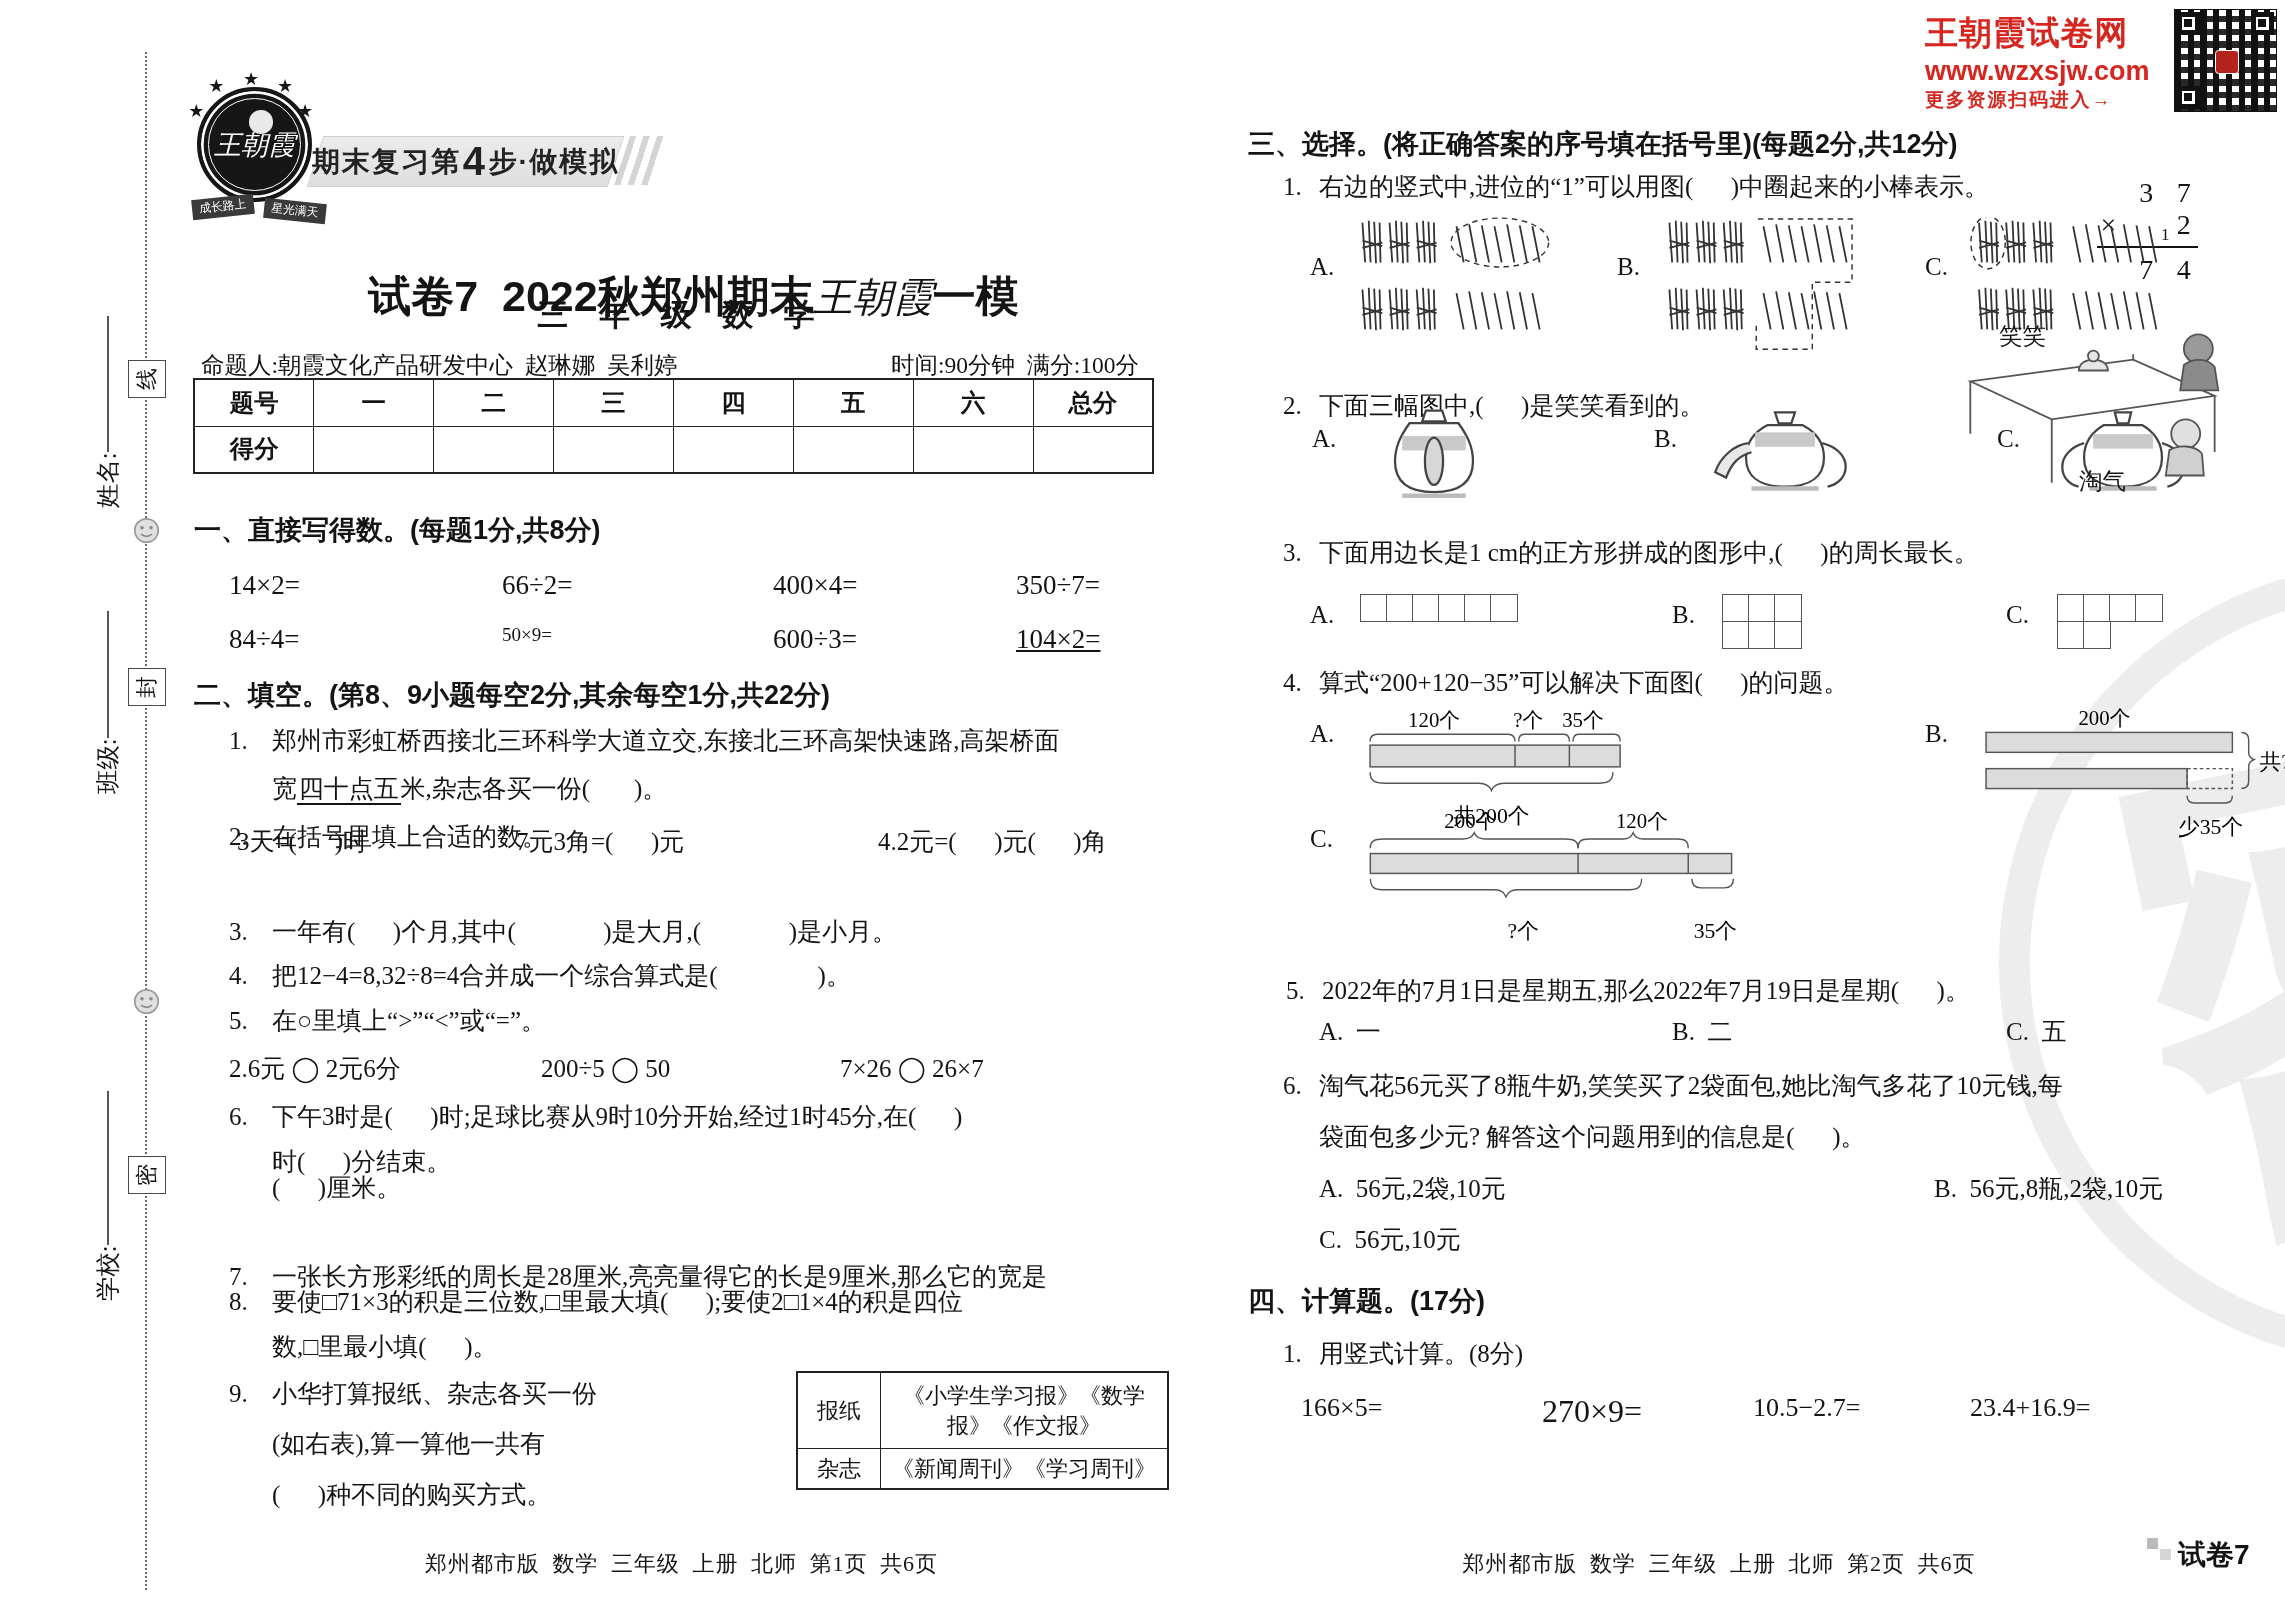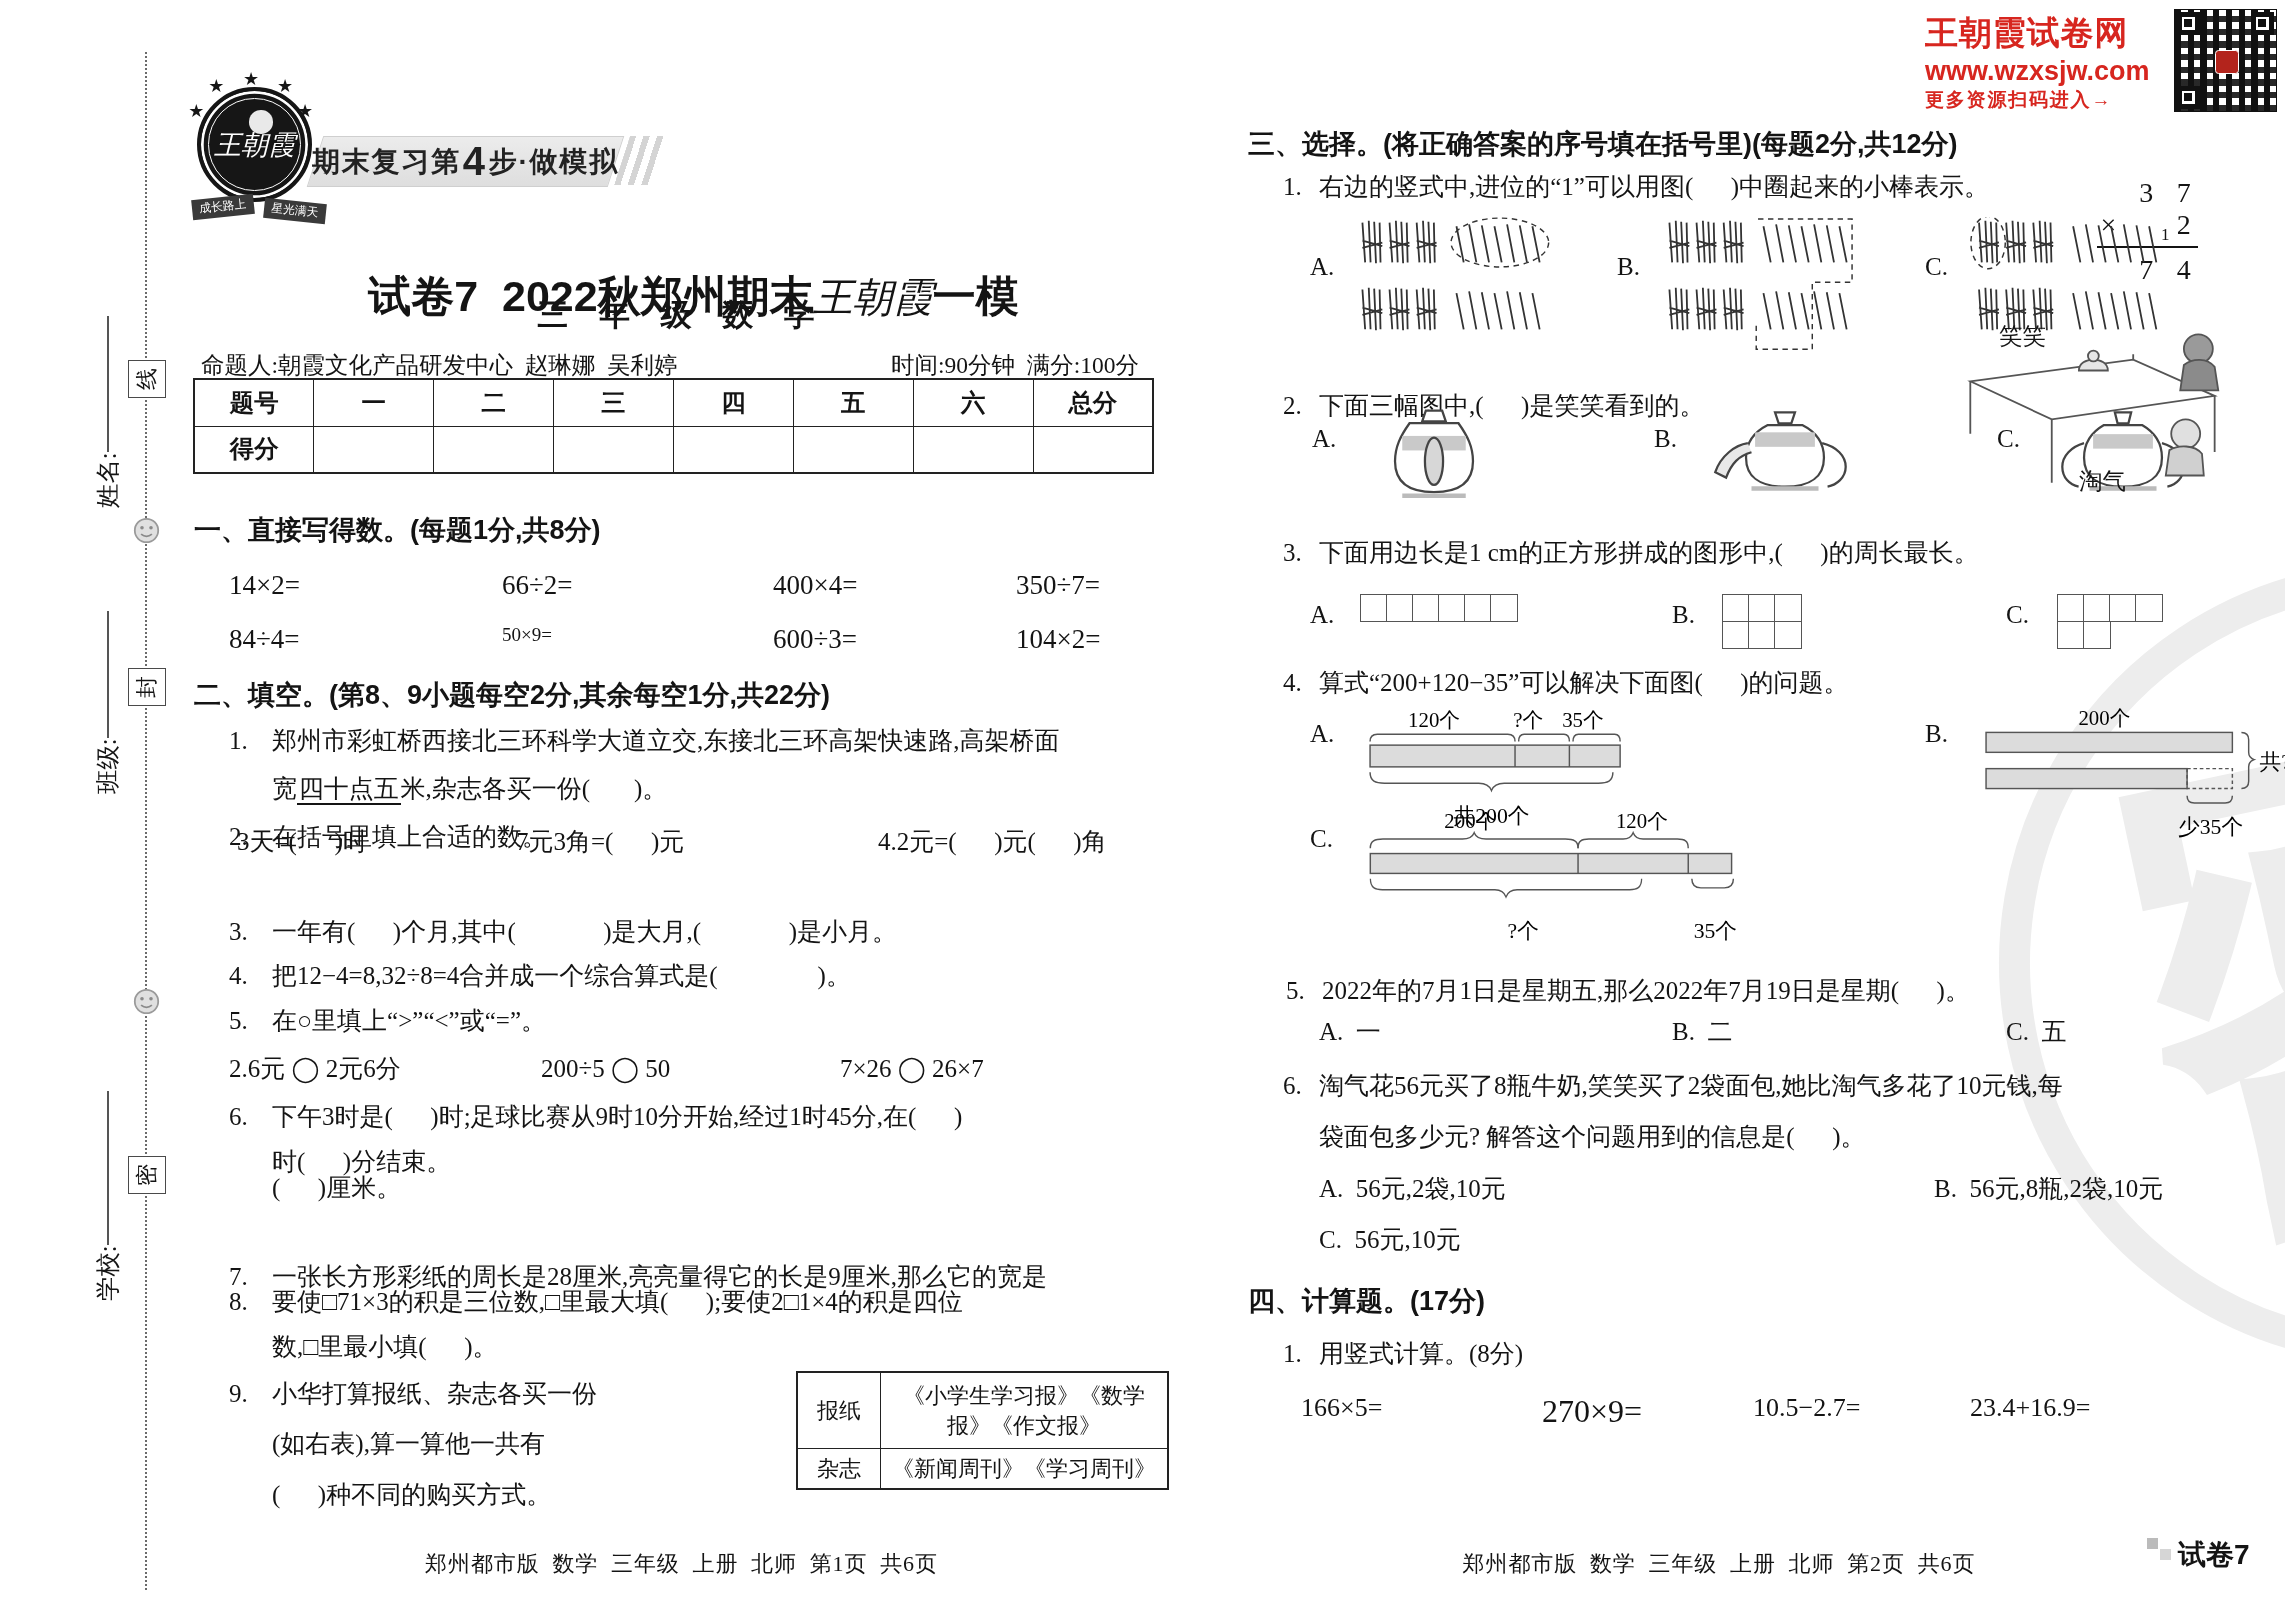--- a/index.html
+++ b/index.html
@@ -186,21 +186,21 @@
   </table>
 
 <div class="ln sans" style="left:194px;top:512px;font-size:27px;">一、直接写得数。(每题1分,共8分)</div>
 <div class="ln" style="left:229px;top:570px;font-size:27px;">14×2=</div>
 <div class="ln" style="left:502px;top:570px;font-size:27px;">66÷2=</div>
 <div class="ln" style="left:773px;top:570px;font-size:27px;">400×4=</div>
 <div class="ln" style="left:1016px;top:570px;font-size:27px;">350÷7=</div>
 <div class="ln" style="left:229px;top:624px;font-size:27px;">84÷4=</div>
 <div class="ln" style="left:502px;top:624px;font-size:19px;">50×9=</div>
 <div class="ln" style="left:773px;top:624px;font-size:27px;">600÷3=</div>
-<div class="ln" style="left:1016px;top:624px;font-size:27px;">104×2=</div>
+<div class="ln" style="left:1016px;top:624px;font-size:27px;text-decoration:underline;">104×2=</div>
 
 <div class="ln sans" style="left:194px;top:677px;font-size:27px;">二、填空。(第8、9小题每空2分,其余每空1分,共22分)</div>
 
 <div class="ln" style="left:229px;top:724px;"><span class="no">1.</span><span>郑州市彩虹桥西接北三环科学大道立交,东接北三环高架快速路,高架桥面</span></div>
 <div class="ln" style="left:272px;top:772px;"><span>宽</span><u class="blank">四十点五</u><span>米,杂志各买一份(       )。</span></div>
 <div class="ln" style="left:229px;top:820px;"><span class="no">2.</span><span>在括号里填上合适的数。</span></div>
 <div class="ln" style="left:229px;top:825px;margin-left:8px;"><span style="display:inline-block;width:279px;">3天=(      )时</span><span style="display:inline-block;width:362px;">7元3角=(      )元</span><span>4.2元=(      )元(      )角</span></div>
 <div class="ln" style="left:229px;top:915px;"><span class="no">3.</span><span>一年有(      )个月,其中(              )是大月,(              )是小月。</span></div>
 <div class="ln" style="left:229px;top:959px;"><span class="no">4.</span><span>把12−4=8,32÷8=4合并成一个综合算式是(                )。</span></div>
 <div class="ln" style="left:229px;top:1004px;"><span class="no">5.</span><span>在○里填上“&gt;”“&lt;”或“=”。</span></div>

